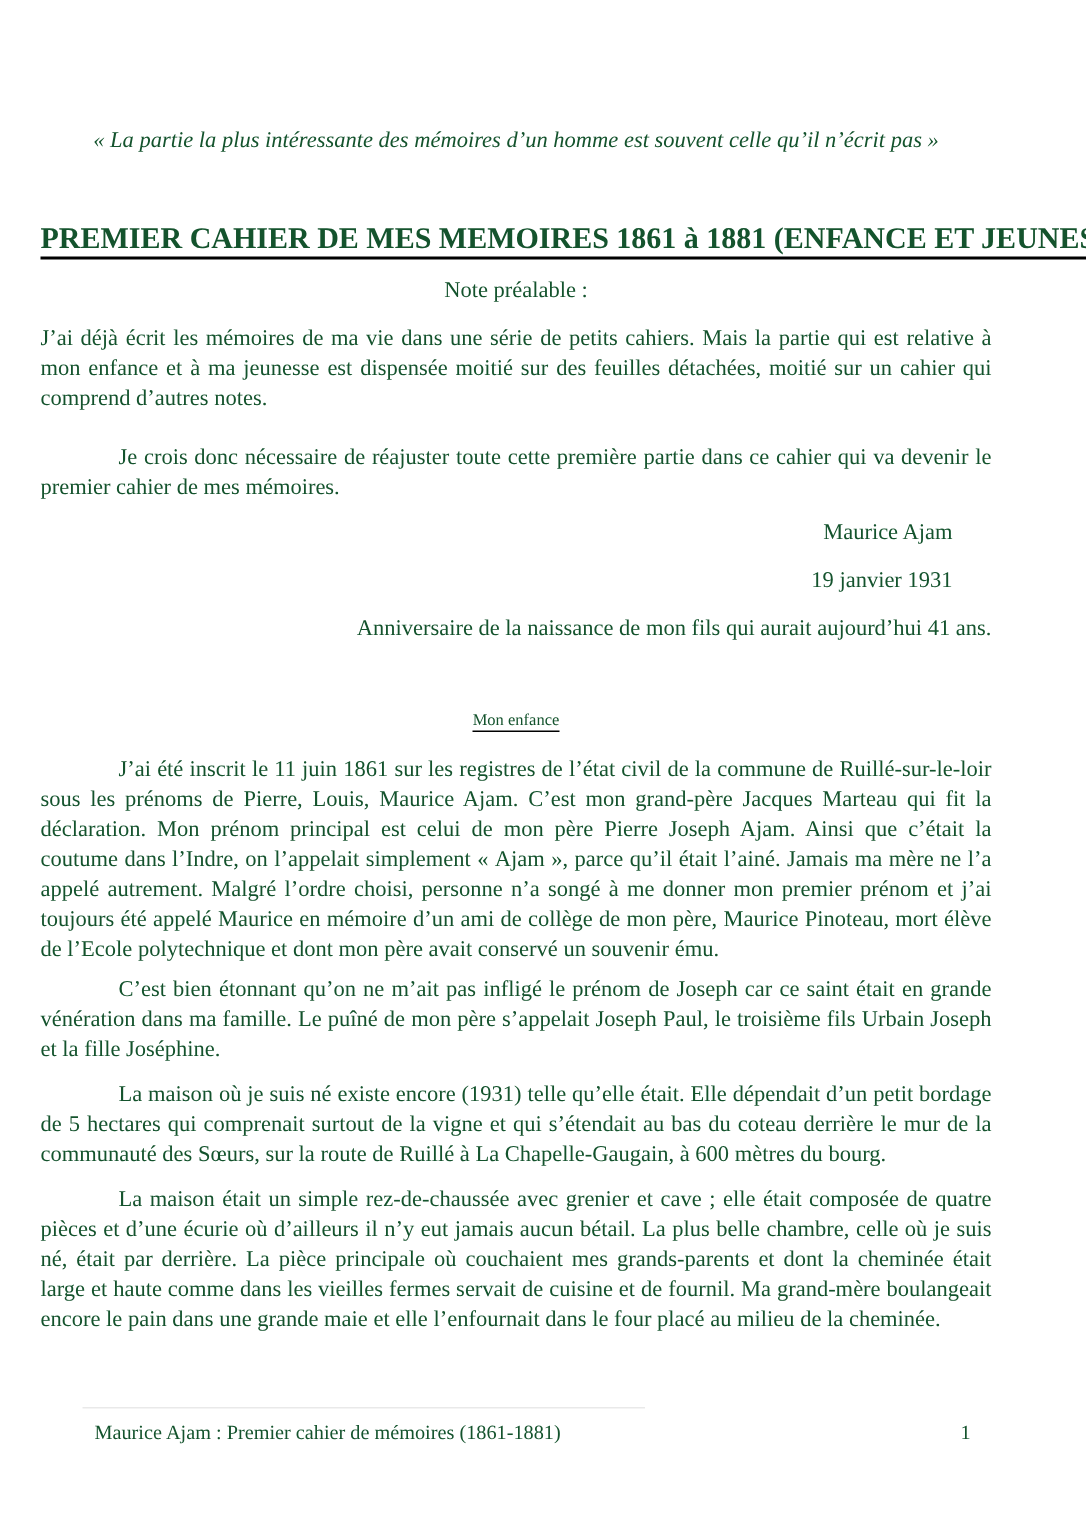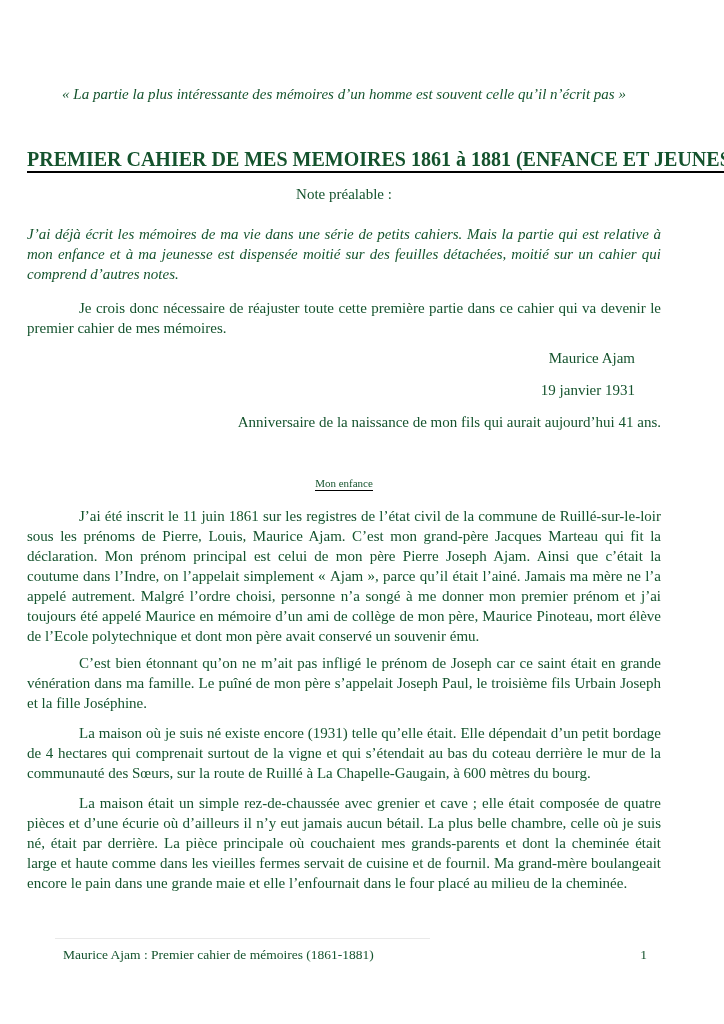--- a/index.html
+++ b/index.html
@@ -39,23 +39,23 @@
   .doc-title .tspan {
     border-bottom: 2px solid #000;
     padding-bottom: 1px;
   }
   .note-heading {
     margin-top: 14px;
     text-align: center;
   }
   .para {
     text-align: justify;
-    margin-top: 14px;
+    margin-top: 19px;
   }
-  .para.first { margin-top: 20px; font-style: italic; }
+  .para.first { margin-top: 12px; }
   .para.indent { text-indent: 52px; }
 
   .sig {
     text-align: right;
     margin-top: 12px;
   }
   .sig.pad { padding-right: 26px; }
   .sig.first { margin-top: 10px; }
 
   .section-heading {
@@ -114,21 +114,21 @@
   <p class="sig pad">19 janvier 1931</p>
 
   <p class="sig">Anniversaire de la naissance de mon fils qui aurait aujourd’hui 41 ans.</p>
 
   <h2 class="section-heading"><span class="uspan">Mon enfance</span></h2>
 
   <p class="para indent" style="margin-top:0;"><span>J’ai été inscrit le 11 juin 1861 sur les registres de l’état civil de la commune de Ruillé-sur-le-loir sous les prénoms de </span><span class="u">Pierre,</span><span> </span><span class="u">Louis</span><span>, </span><span class="u">Maurice</span><span> Ajam. C’est mon grand-père Jacques Marteau qui fit la déclaration. Mon prénom principal est celui de mon père Pierre Joseph Ajam. Ainsi que c’était la coutume dans l’Indre, on l’appelait simplement «&nbsp;Ajam&nbsp;», parce qu’il était l’ainé. Jamais ma mère ne l’a appelé autrement. Malgré l’ordre choisi, personne n’a songé à me donner mon premier prénom et j’ai toujours été appelé </span><span class="u">Maurice</span><span> en mémoire d’un ami de collège de mon père, Maurice Pinoteau, mort élève de l’Ecole polytechnique et dont mon père avait conservé un souvenir ému.</span></p>
 
   <p class="para indent" style="margin-top:7px;"><span>C’est bien étonnant qu’on ne m’ait pas infligé le prénom de Joseph car ce saint était en grande vénération dans ma famille. Le puîné de mon père s’appelait Joseph Paul, le troisième fils Urbain Joseph et la fille Joséphine.</span></p>
 
-  <p class="para indent" style="margin-top:10px;"><span>La maison où je suis né existe encore (1931) telle qu’elle était. Elle dépendait d’un petit bordage de 4 hectares qui comprenait surtout de la vigne et qui s’étendait au bas du coteau derrière le mur de la communauté des Sœurs, sur la route de Ruillé à La Chapelle-Gaugain, à 600 mètres du bourg.</span></p>
+  <p class="para indent" style="margin-top:10px;"><span>La maison où je suis né existe encore (1931) telle qu’elle était. Elle dépendait d’un petit bordage de 5 hectares qui comprenait surtout de la vigne et qui s’étendait au bas du coteau derrière le mur de la communauté des Sœurs, sur la route de Ruillé à La Chapelle-Gaugain, à 600 mètres du bourg.</span></p>
 
   <p class="para indent" style="margin-top:10px;"><span>La maison était un simple rez-de-chaussée avec grenier et cave&nbsp;; elle était composée de quatre pièces et d’une écurie où d’ailleurs il n’y eut jamais aucun bétail. La plus belle chambre, celle où je suis né, était par derrière. La pièce principale où couchaient mes grands-parents et dont la cheminée était large et haute comme dans les vieilles fermes servait de cuisine et de fournil. Ma grand-mère boulangeait encore le pain dans une grande maie et elle l’enfournait dans le four placé au milieu de la cheminée.</span></p>
 
   <div class="footer-rule"></div>
 
   <div class="footer">
     <span>Maurice Ajam : Premier cahier de mémoires (1861-1881)</span>
     <span class="page-num">1</span>
   </div>
 

